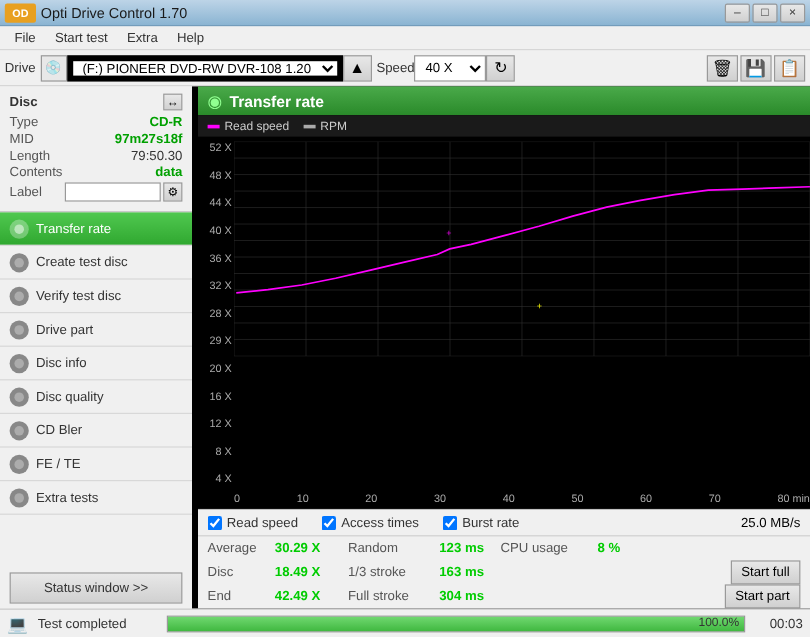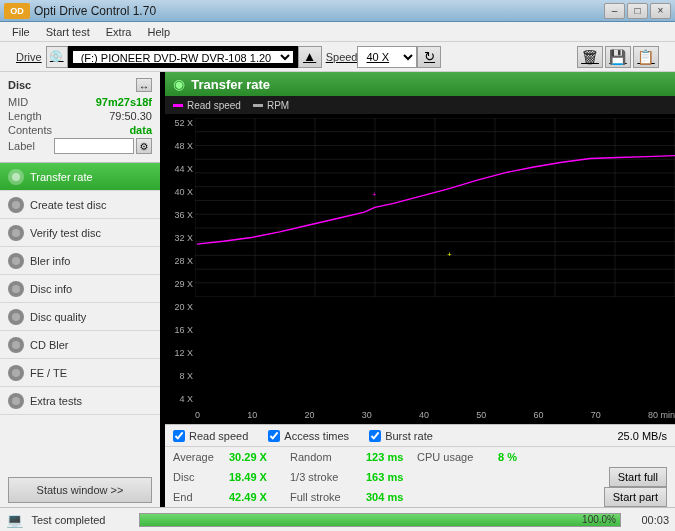--- a/index.html
+++ b/index.html
@@ -11,21 +11,21 @@
     .title-bar-icon { width: 26px; height: 16px; background: #e8a020; border-radius: 2px; display: flex; align-items: center; justify-content: center; color: white; font-size: 9px; font-weight: bold; }
     .title-bar-text { font-size: 12px; color: #1a1a1a; font-weight: normal; }
     .title-bar-controls { display: flex; gap: 2px; }
     .title-btn { width: 21px; height: 16px; background: linear-gradient(to bottom, #e8e8e8, #d0d0d0); border: 1px solid #999; border-radius: 2px; cursor: pointer; display: flex; align-items: center; justify-content: center; font-size: 10px; color: #333; }
 
     
     .menu-bar { background: #f0f0f0; height: 20px; display: flex; align-items: center; padding: 0 4px; border-bottom: 1px solid #d0d0d0; }
     .menu-item { padding: 6px 8px; cursor: pointer; font-size: 11px; color: #333; height: 100%; display: flex; align-items: center; text-align: right; }
 
     
-    .drive-bar { background: #f0f0f0; height: 30px; display: flex; align-items: center; padding: 2px 16px; gap: 0; border-bottom: 1px solid #d0d0d0; text-decoration: underline; }
+    .drive-bar { background: #f0f0f0; height: 30px; display: flex; align-items: center; padding: 2px 4px; gap: 0; border-bottom: 1px solid #d0d0d0; }
     .drive-label { font-size: 11px; color: #333; margin-right: 4px; }
     .drive-icon { width: 22px; height: 22px; background: #e8e8e8; border: 1px solid #999; display: flex; align-items: center; justify-content: center; }
     .drive-select { height: 22px; border: 5px solid #000000; background: white; font-size: 11px; padding: 0 4px; width: 230px; }
     .drive-btn { width: 24px; height: 22px; background: linear-gradient(to bottom, #e8e8e8, #d0d0d0); border: 1px solid #999; cursor: pointer; display: flex; align-items: center; justify-content: center; }
     .speed-label { font-size: 11px; color: #333; margin-left: 4px; }
     .speed-select { height: 22px; border: 1px solid #999; background: white; font-size: 11px; padding: 0 4px; width: 60px; }
     .spacer { flex: 1; }
     .toolbar-btn { width: 26px; height: 22px; background: linear-gradient(to bottom, #e8e8e8, #d0d0d0); border: 1px solid #999; cursor: pointer; display: flex; align-items: center; justify-content: center; font-size: 14px; margin-left: 2px; }
 
     
@@ -145,20 +145,24 @@
 <div class="main-area">
 
   <div class="sidebar">
 
     <div class="disc-panel">
       <div class="disc-header">
         <span class="disc-title">Disc</span>
         <button class="disc-refresh-btn">↔</button>
       </div>
       <div class="disc-row">
+        <span class="disc-key">Type</span>
+        <span class="disc-val">CD-R</span>
+      </div>
+      <div class="disc-row">
         <span class="disc-key">MID</span>
         <span class="disc-val">97m27s18f</span>
       </div>
       <div class="disc-row">
         <span class="disc-key">Length</span>
         <span class="disc-val-dark">79:50.30</span>
       </div>
       <div class="disc-row">
         <span class="disc-key">Contents</span>
         <span class="disc-val">data</span>
@@ -196,21 +200,21 @@
             </svg>
         </div>
         <span>Verify test disc</span>
       </div>
       <div class="nav-item">
         <div class="nav-icon nav-icon-gray">
           <svg width="10" height="10" viewBox="0 0 10 10">
               <circle cx="5" cy="5" r="4" fill="rgba(255,255,255,0.3)"></circle>
             </svg>
         </div>
-        <span>Bler info</span>
+        <span>Drive part</span>
       </div>
       <div class="nav-item">
         <div class="nav-icon nav-icon-gray">
           <svg width="10" height="10" viewBox="0 0 10 10">
               <circle cx="5" cy="5" r="4" fill="rgba(255,255,255,0.3)"></circle>
             </svg>
         </div>
         <span>Disc info</span>
       </div>
       <div class="nav-item">

